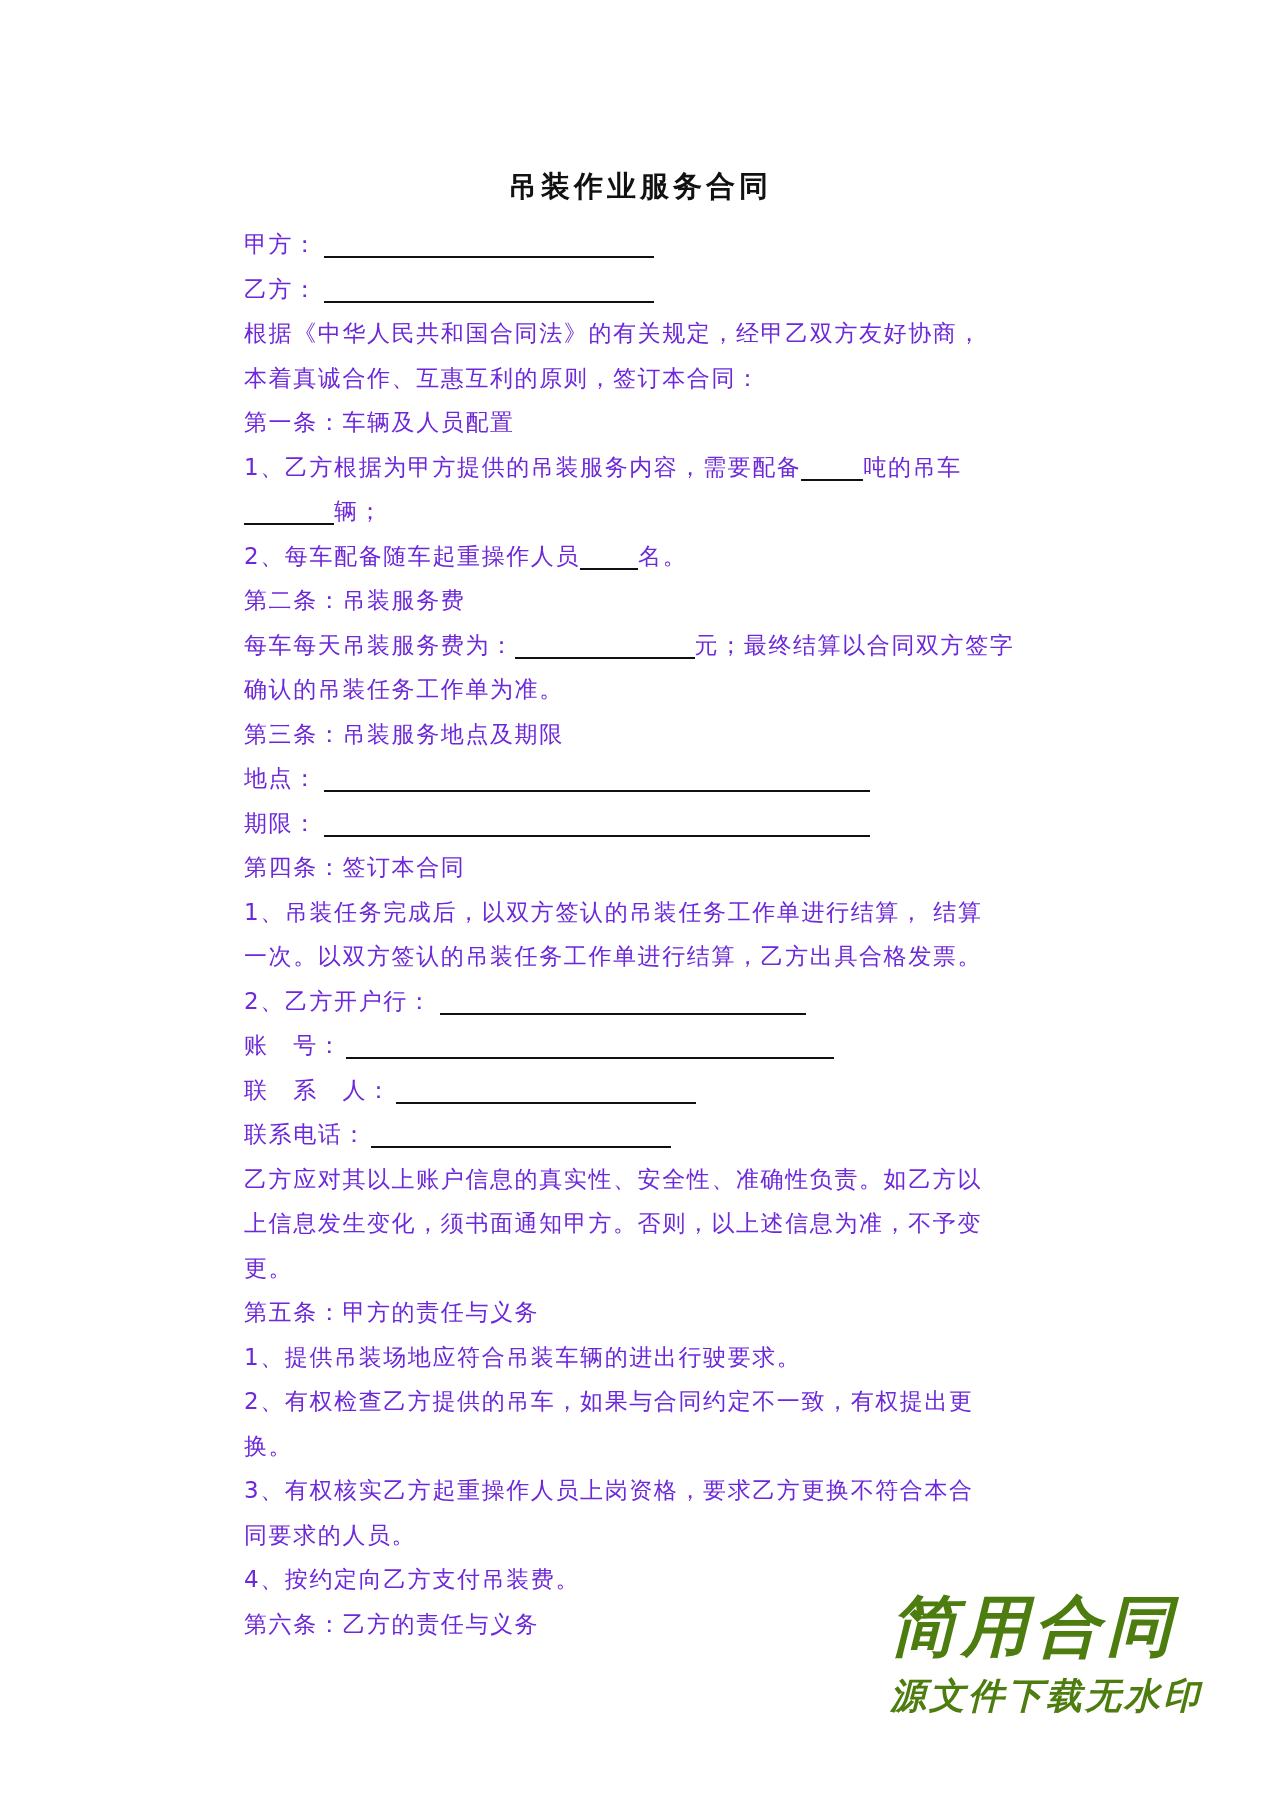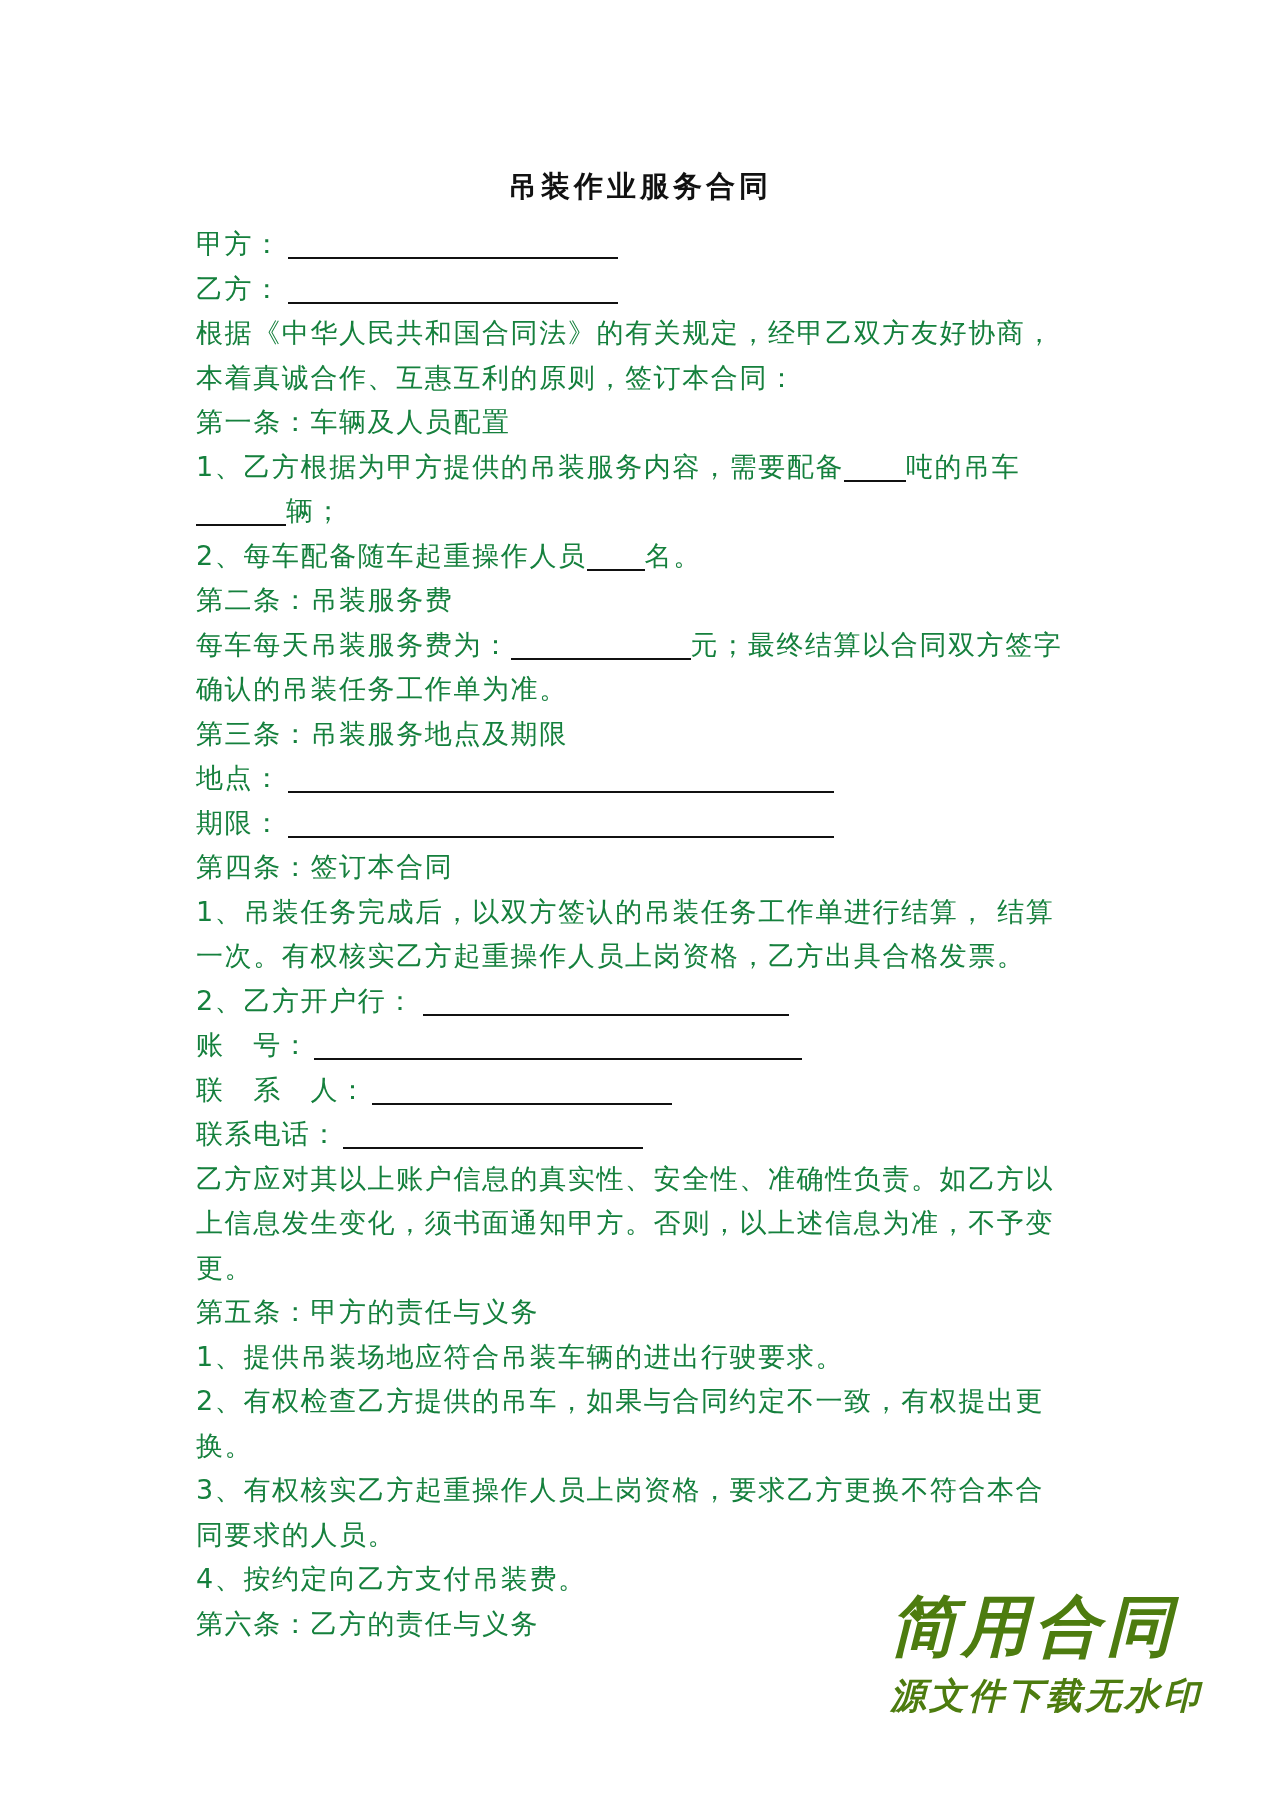--- a/index.html
+++ b/index.html
@@ -2,22 +2,22 @@
 <html><head>
 <meta charset="utf-8">
 <style>
   html, body { margin: 0; padding: 0; background: #ffffff; }
   body { width: 1280px; height: 1810px; position: relative; overflow: hidden;
          font-family: "DejaVu Sans", "Liberation Sans", sans-serif; color: #1a1a1a; }
   .page { position: absolute; left: 0; top: 0; width: 1280px; height: 1810px; background: #fff; }
   .title { position: absolute; left: 0; width: 1280px; top: 160px; text-align: center;
            font-size: 29px; font-weight: bold; letter-spacing: 4px; color: #111; line-height: 52px; }
   .body { position: absolute; left: 196px; top: 222px; width: 900px; }
-  .line { height: 44.5px; line-height: 44.5px; font-size: 27px; letter-spacing: 1.6px;
-          white-space: nowrap; color: #15803d; }
+  .line { height: 44.5px; line-height: 44.5px; font-size: 23px; letter-spacing: 1.6px;
+          white-space: nowrap; color: #6d28d9; margin-left: 48px; }
   .blank { display: inline-block; border-bottom: 2px solid #111; height: 30px; vertical-align: -6px; }
   .wm { position: absolute; color: #4d7c0f; font-weight: bold; font-style: italic; white-space: nowrap; }
   .wm-1 { left: 890px; top: 1592px; font-size: 66px; letter-spacing: 6px; line-height: 70px; }
   .wm-2 { left: 890px; top: 1676px; font-size: 36px; letter-spacing: 3px; line-height: 40px; }
 </style>
 </head>
 <body>
 
 <div class="page">
   <div class="title">吊装作业服务合同</div>
@@ -52,21 +52,21 @@
     <div class="line">第三条：吊装服务地点及期限</div>
     <div class="line">
       <span>地点：</span><span class="blank" style="width:546px;margin-left:6px"></span>
     </div>
     <div class="line">
       <span>期限：</span><span class="blank" style="width:546px;margin-left:6px"></span>
     </div>
 
     <div class="line">第四条：签订本合同</div>
     <div class="line">1、吊装任务完成后，以双方签认的吊装任务工作单进行结算， 结算</div>
-    <div class="line">一次。有权核实乙方起重操作人员上岗资格，乙方出具合格发票。</div>
+    <div class="line">一次。以双方签认的吊装任务工作单进行结算，乙方出具合格发票。</div>
     <div class="line">
       <span>2、乙方开户行：</span><span class="blank" style="width:366px;margin-left:8px"></span>
     </div>
     <div class="line">
       <span>账　号：</span><span class="blank" style="width:488px;margin-left:4px"></span>
     </div>
     <div class="line">
       <span>联　系　人：</span><span class="blank" style="width:300px;margin-left:4px"></span>
     </div>
     <div class="line">

